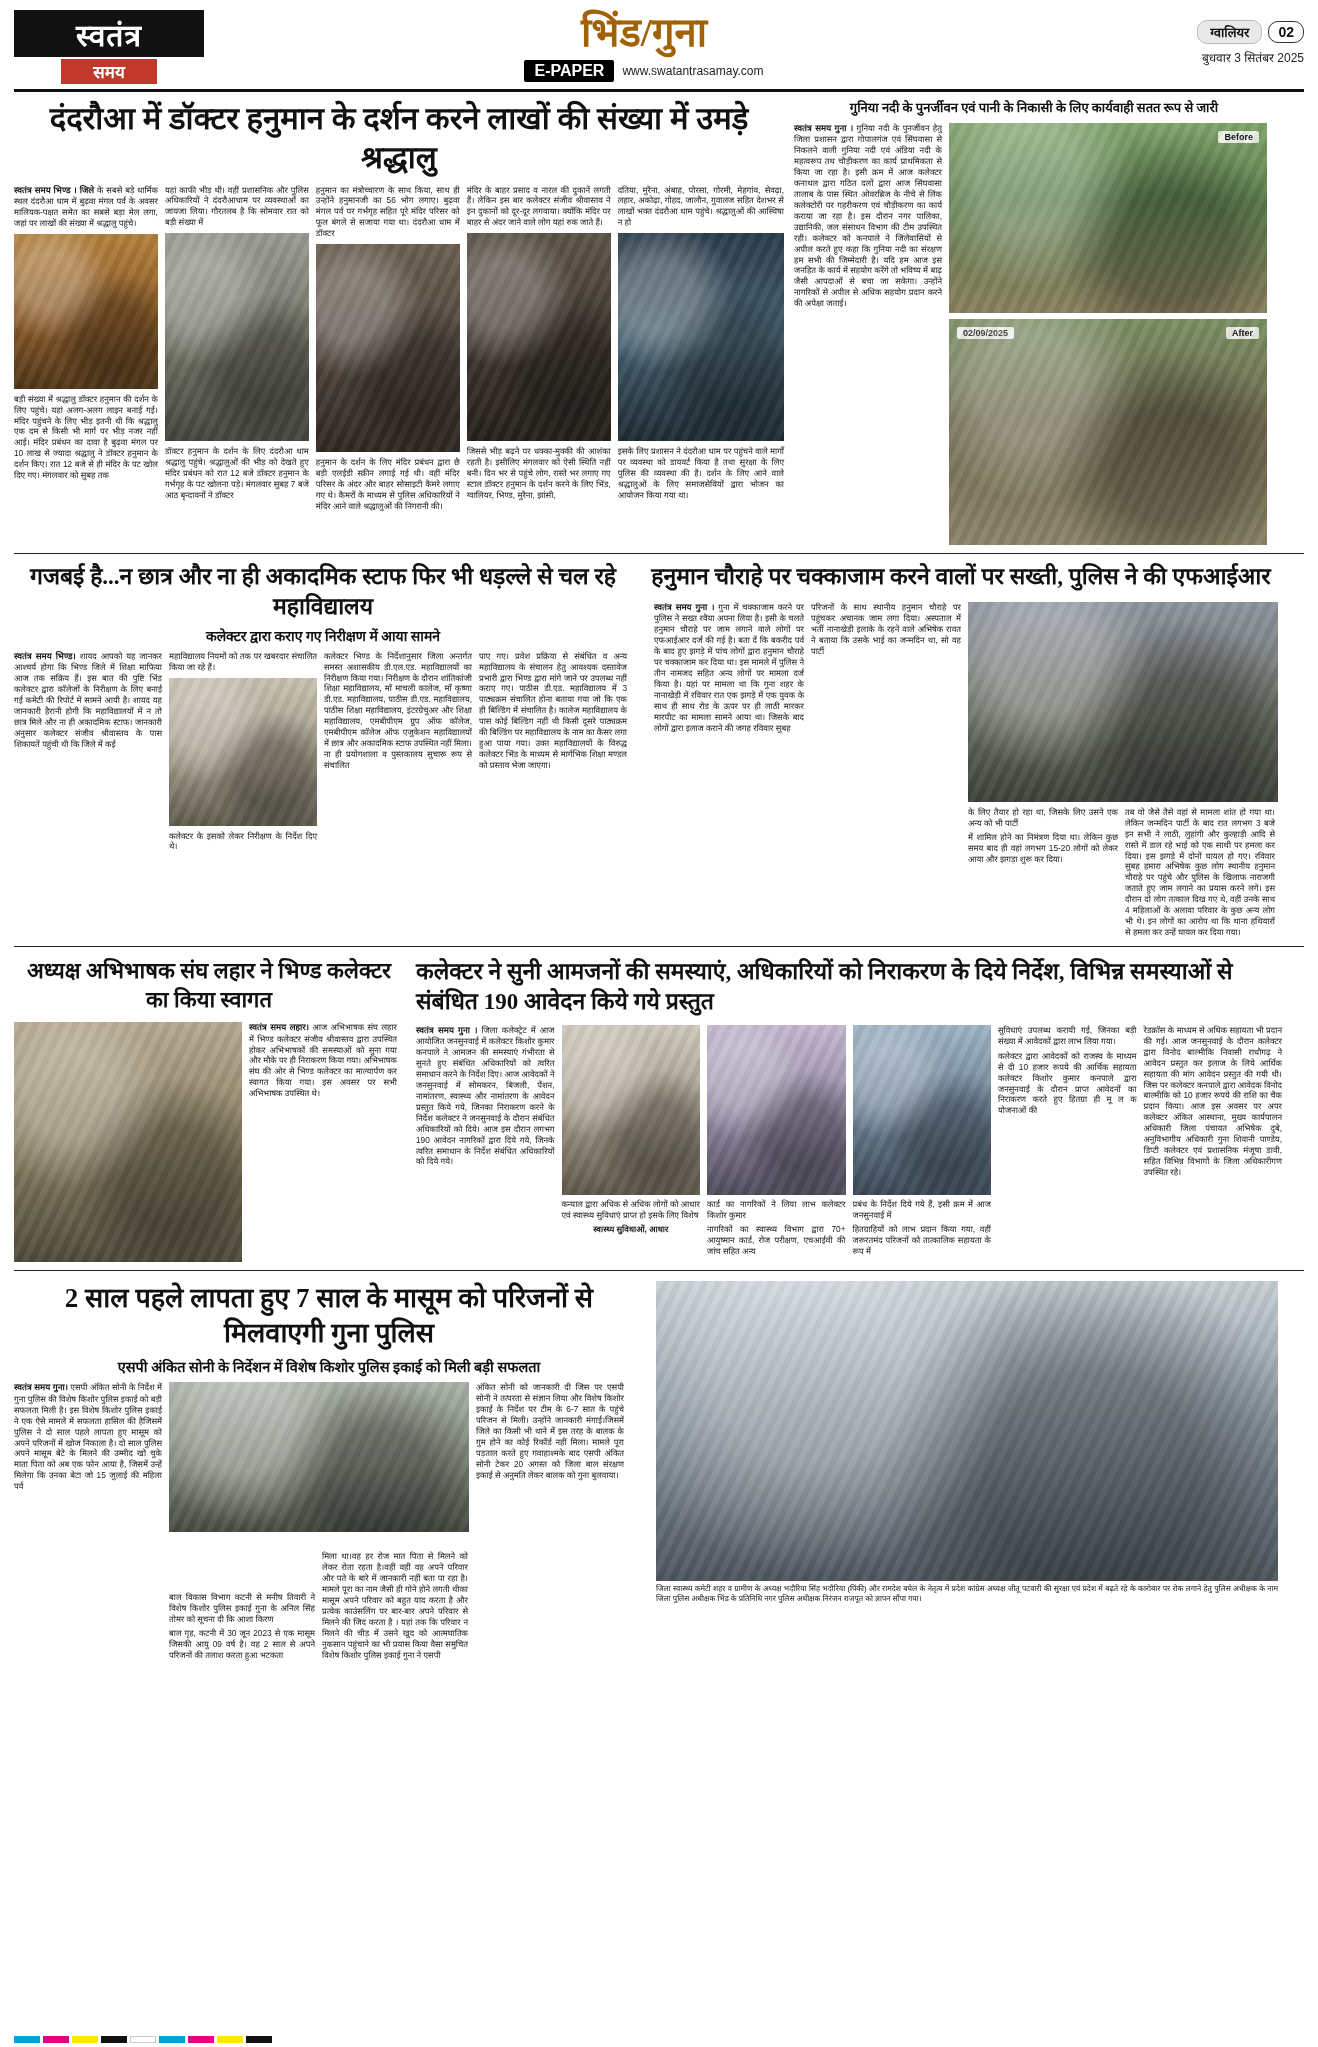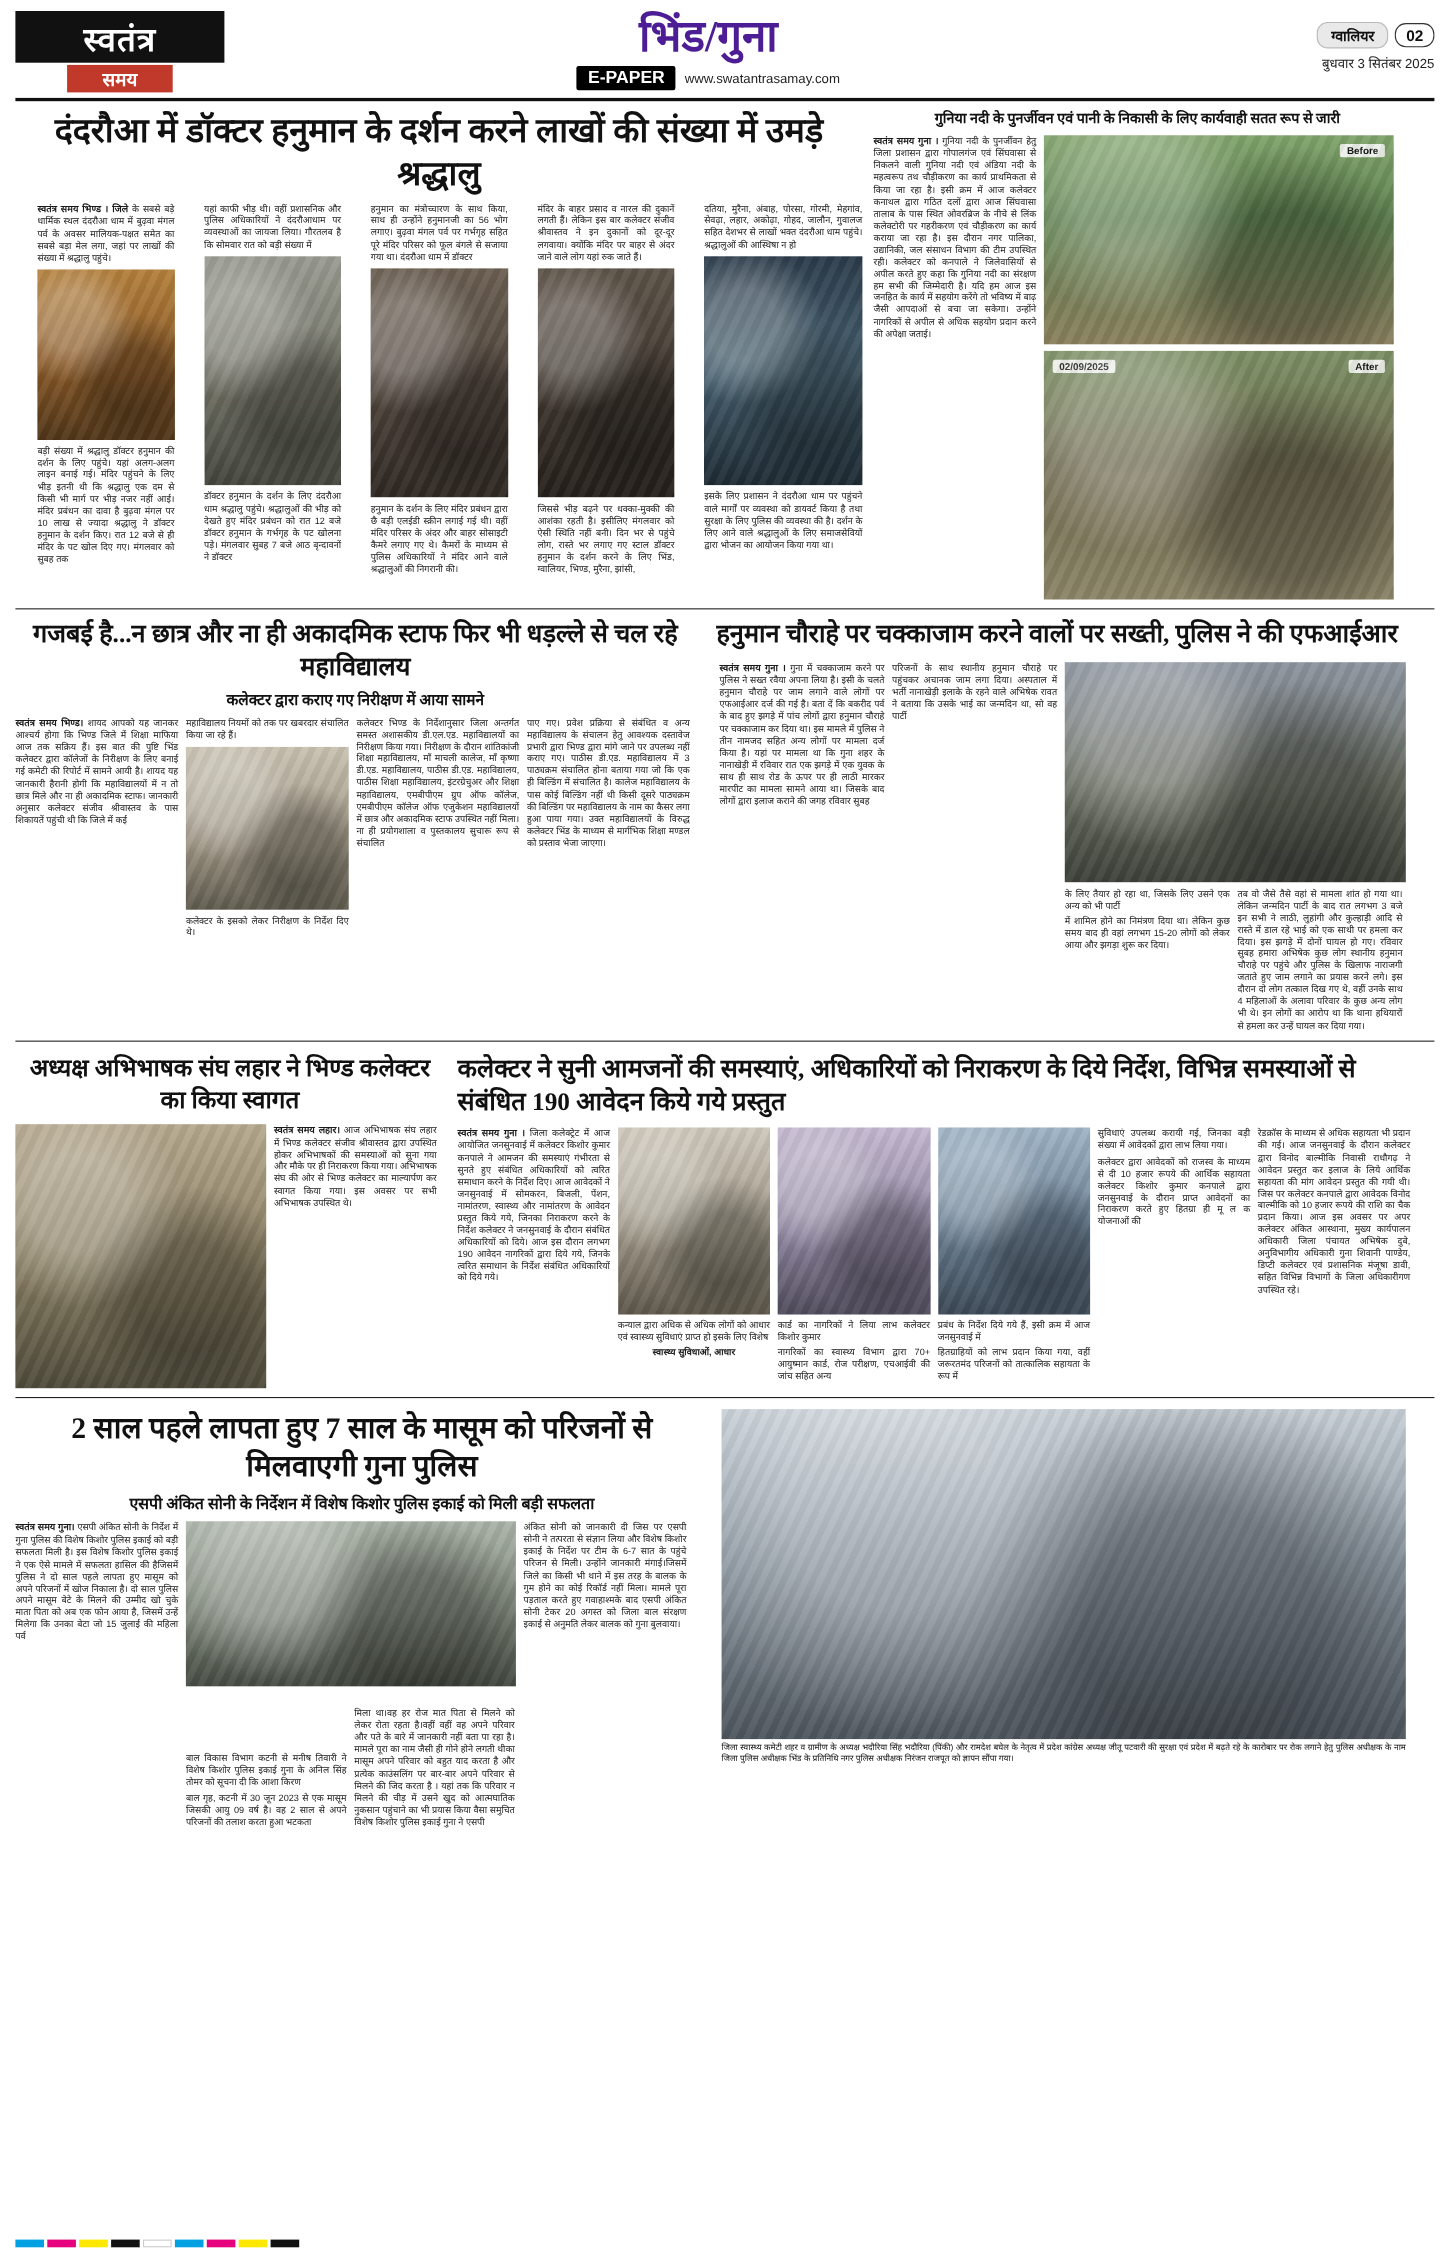--- a/index.html
+++ b/index.html
@@ -19,21 +19,21 @@
   .logo-main {
     background:#111; color:#fff; font-family:"Liberation Serif", serif;
     font-size:30px; font-weight:bold; text-align:center; padding:4px 22px 2px; letter-spacing:1px;
   }
   .logo-sub {
     background:#c0392b; color:#fff; font-family:"Liberation Serif", serif;
     font-size:17px; font-weight:bold; text-align:center; padding:1px 6px; width:96px; margin:2px auto 0;
   }
   .center-head { flex:1; text-align:center; padding-top:2px; }
   .edition-name {
-    font-family:"Liberation Serif", serif; font-size:40px; font-weight:bold; color:#4c1d95; line-height:1.05;
+    font-family:"Liberation Serif", serif; font-size:40px; font-weight:bold; color:#a16207; line-height:1.05;
   }
   .epaper-row { display:flex; justify-content:center; align-items:center; gap:8px; margin-top:6px; }
   .epaper-badge { background:#000000; color:#fff; font-size:16px; font-weight:bold; padding:2px 10px; border-radius:2px; }
   .epaper-url { font-size:12px; color:#222; }
   .right-head { width:220px; text-align:right; padding-top:10px; }
   .city-row { display:flex; justify-content:flex-end; align-items:center; gap:6px; }
   .city-name { background:#e9e9e9; border:1px solid #bbb; border-radius:10px; font-size:13px; padding:2px 12px; font-weight:bold; }
   .page-num { background:#fff; border:1px solid #333; border-radius:10px; font-size:14px; font-weight:bold; padding:2px 9px; }
   .date-line { font-size:12px; margin-top:5px; color:#222; }
 
@@ -62,21 +62,21 @@
     position:absolute; background:rgba(255,255,255,.85); color:#111;
     font-size:9px; font-weight:bold; padding:1px 6px; border-radius:2px;
   }
 
   
   .story1 { display:flex; gap:10px; margin-top:8px; }
   .s1-left { width:770px; }
   .s1-right { width:480px; }
   .s1-hl { font-size:31px; text-align:center; }
   .s1-cols { display:flex; gap:7px; margin-top:7px; }
-  .s1-c { width:148px;margin-left:20px; }
+  .s1-c { width:148px; }
   .s1-c.wide { width:171px; }
   .s1-right-hl { font-size:13px; text-align:center; line-height:1.3; }
   .s1-right-body { display:flex; gap:7px; margin-top:6px; }
 
   
   .row2 { display:flex; gap:12px; margin-top:8px; }
   .s2 { width:618px; }
   .s3 { width:634px; }
   .s2-hl { font-size:23px; text-align:center; line-height:1.3; }
   .s2-sub { font-size:14px; text-align:center; margin-top:4px; font-family:"Liberation Serif", serif; font-weight:bold; }

